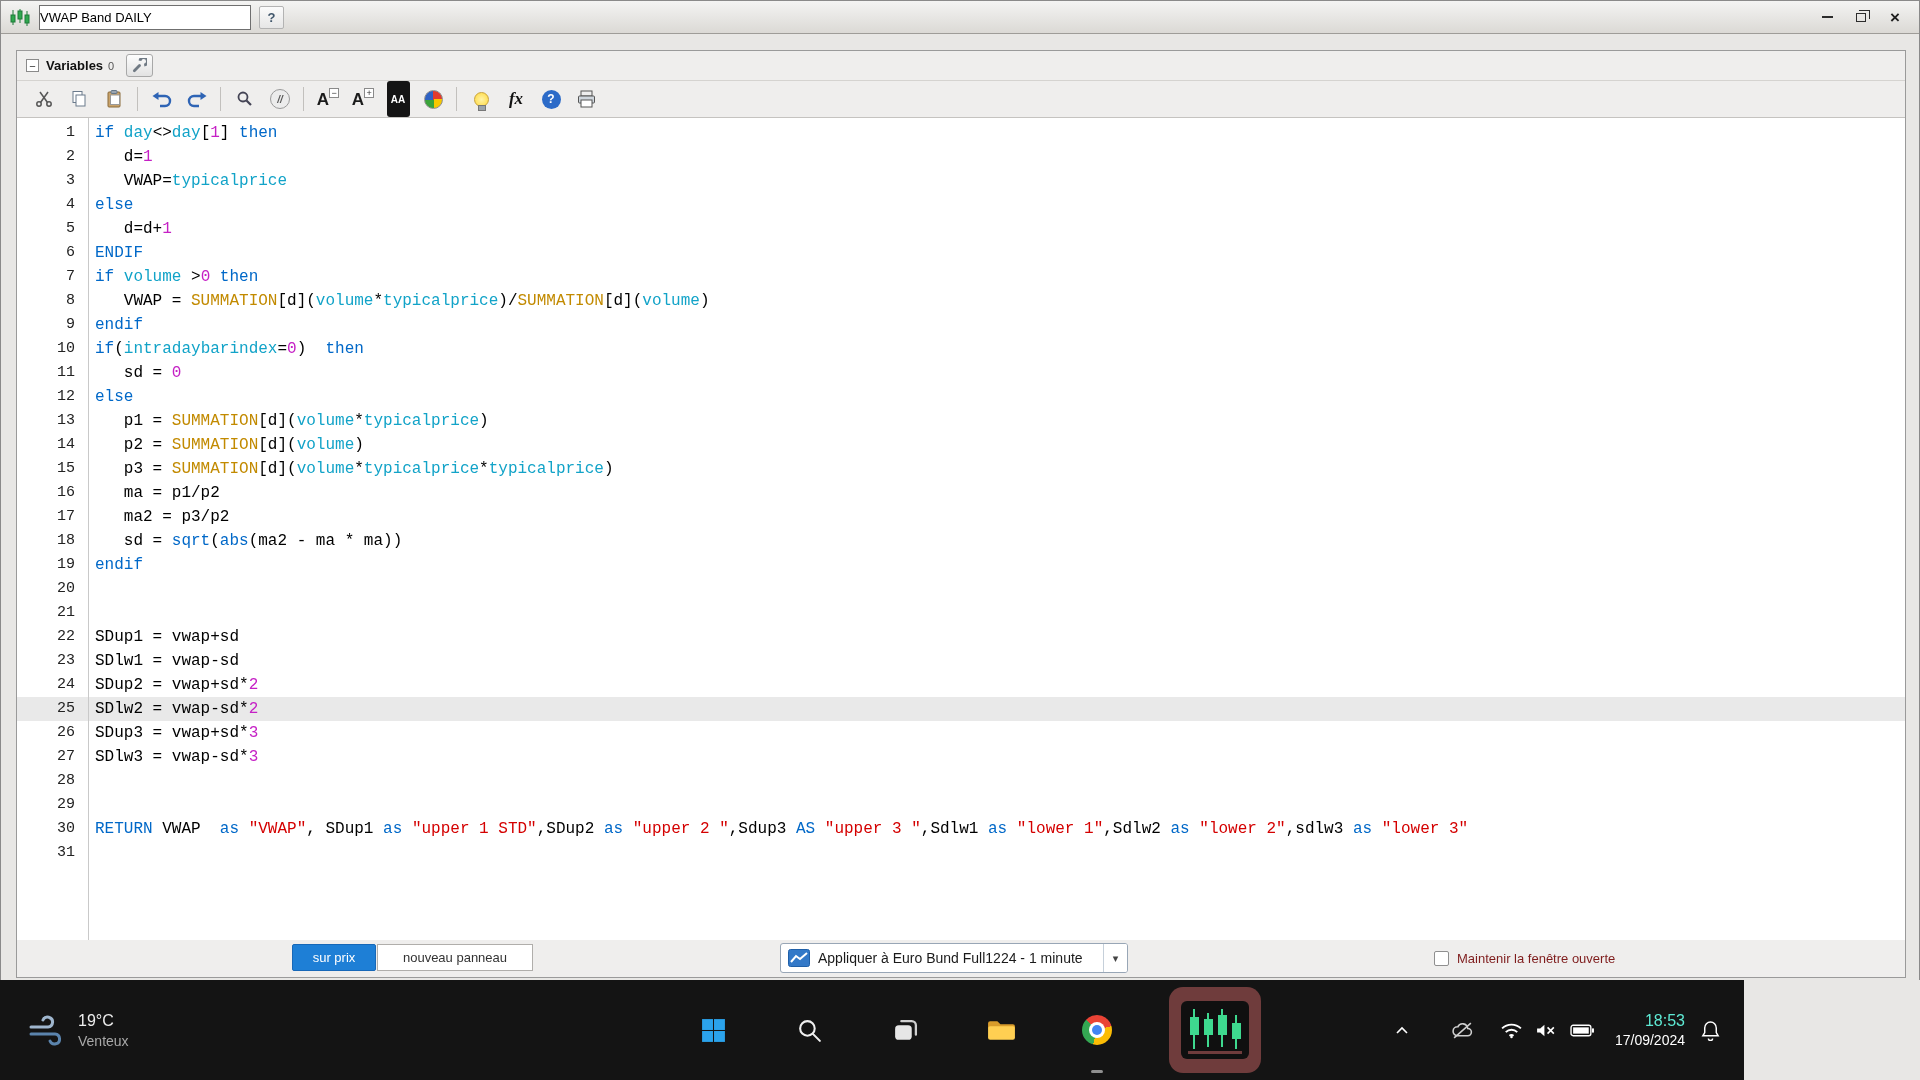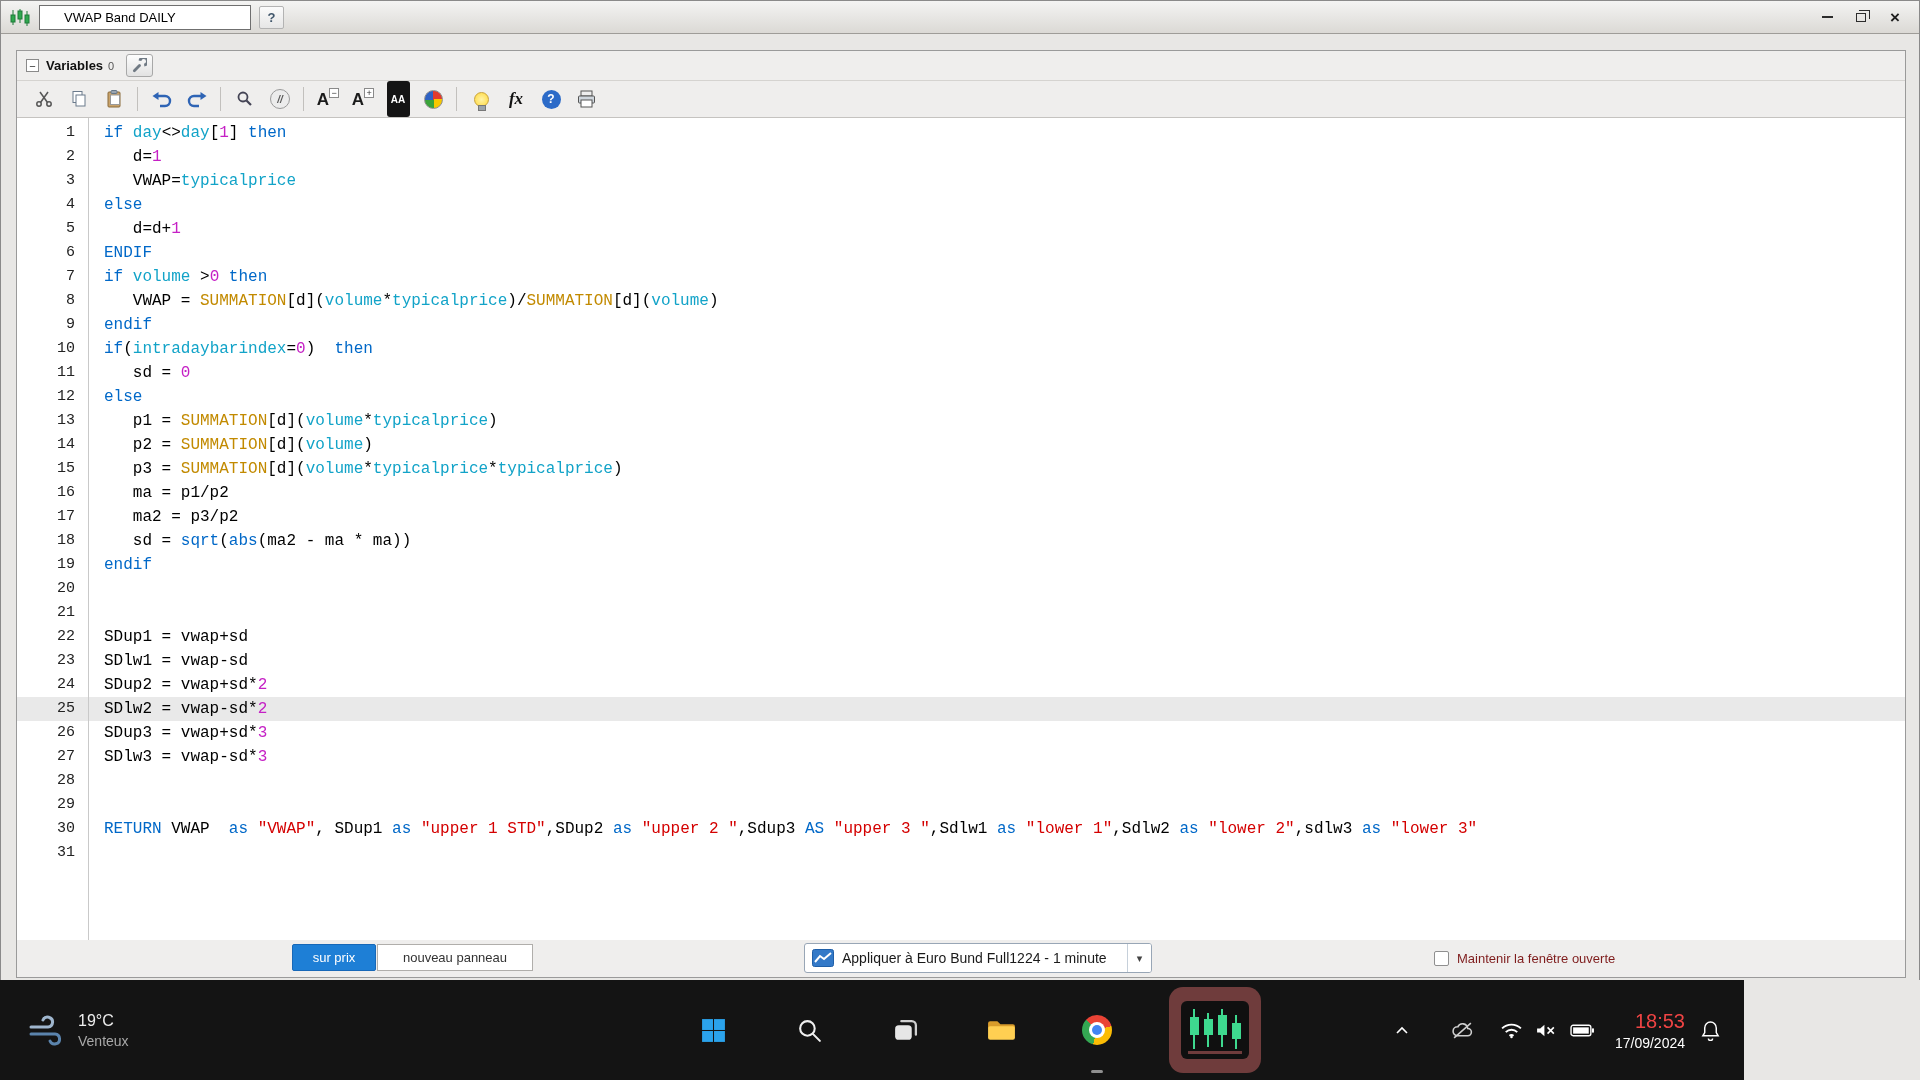--- a/index.html
+++ b/index.html
@@ -2,21 +2,21 @@
 <html><head>
 <meta charset="utf-8">
 <style>
   *{box-sizing:border-box;margin:0;padding:0}
   html,body{width:1920px;height:1080px;overflow:hidden}
   body{font-family:"Liberation Sans",sans-serif;background:#E8E7E5;position:relative}
 
   
   .app-window{position:absolute;inset:0 0 100px 0;background:#E8E7E5;border:1px solid #8a8a8a;border-bottom:none}
   .titlebar{height:33px;background:linear-gradient(#F4F4F3,#DBD9D5);border-bottom:1px solid #9e9c98;display:flex;align-items:center;padding:0 8px;gap:8px}
-  .title-input{width:212px;height:25px;border:1px solid #6f6f6f;background:#fff;font:13px "Liberation Sans",sans-serif;padding:0 24px;color:#000}
+  .title-input{width:212px;height:25px;border:1px solid #6f6f6f;background:#fff;font:13px "Liberation Sans",sans-serif;padding:0 0;color:#000}
   .tb-help{width:25px;height:23px;border:1px solid #b3b3b3;background:linear-gradient(#fbfbfb,#e6e6e6);border-radius:2px;color:#40566b;font-weight:bold;font-size:13px;display:flex;align-items:center;justify-content:center}
   .win-controls{margin-left:auto;display:flex;align-items:center;gap:18px;padding-right:8px}
   .wc-btn{background:transparent;border:none;display:flex;align-items:center;justify-content:center;width:16px;height:16px}
   .wc-min{display:inline-block;width:11px;height:2px;background:#2c2c2c}
   .wc-max{position:relative;width:10px;height:9px;border:1px solid #2c2c2c}
   .wc-max::before{content:"";position:absolute;top:-4px;left:2px;width:10px;height:8px;border:1px solid #2c2c2c;border-bottom:none;border-left:none}
   .wc-close{font-size:17px;line-height:1;color:#1d1d1d;font-weight:bold}
 
   
   .panel{position:absolute;left:15px;right:13px;top:49px;bottom:2px;border:1px solid #9a9a9a;background:#EFEEED;display:flex;flex-direction:column}
@@ -39,28 +39,28 @@
   .bulb{width:15px;height:15px;border-radius:50%;background:radial-gradient(#FFF3A8,#FFD93D);border:1px solid #c9a23a;position:relative}
   .bulb::after{content:"";position:absolute;left:3.5px;bottom:-5px;width:6px;height:4px;background:#9aa3ab;border:1px solid #777}
 
   
   .editor{flex:1 1 auto;background:#fff;position:relative;overflow:hidden}
   .gutter-rule{position:absolute;left:71px;top:0;bottom:0;width:1px;background:#c9c9c9}
   .code-lines{position:absolute;inset:0;padding-top:3px;font-family:"Liberation Mono","DejaVu Sans Mono",monospace;font-size:16px;line-height:24px}
   .code-row{display:flex;height:24px;white-space:pre}
   .code-row.current{background:#e9e9e9}
   .ln{flex:0 0 71px;text-align:right;padding-right:13px;color:#222;font-size:15px}
-  .lc{padding-left:16px}
+  .lc{padding-left:7px}
   .tok-k{color:#0068C8}.tok-v{color:#12A3C8}.tok-n{color:#C520C5}.tok-f{color:#C28A00}.tok-s{color:#D40000}.tok-p{color:#000}
 
   
   .footer{height:37px;position:relative;background:#EFEEED;flex:0 0 auto}
   .btn-price{position:absolute;left:275px;top:4px;width:84px;height:27px;background:#1E7FD6;color:#fff;font-size:13px;border:1px solid #1768B8;display:flex;align-items:center;justify-content:center;border-radius:2px}
   .btn-panel{position:absolute;left:360px;top:4px;width:156px;height:27px;background:#fff;color:#333;font-size:13px;border:1px solid #b0aeab;display:flex;align-items:center;justify-content:center}
-  .apply-select{position:absolute;left:787px;top:3px;width:348px;height:30px;background:#fff;border:1px solid #98a6b6;border-radius:3px;display:flex;align-items:center;overflow:hidden}
+  .apply-select{position:absolute;left:763px;top:3px;width:348px;height:30px;background:#fff;border:1px solid #98a6b6;border-radius:3px;display:flex;align-items:center;overflow:hidden}
   .apply-icon{margin:0 8px 0 7px;display:flex}
   .apply-text{font-size:14px;color:#1a1a1a;flex:1;white-space:nowrap}
   .apply-arrow{width:24px;align-self:stretch;border-left:1px solid #c6d0da;display:flex;align-items:center;justify-content:center;color:#444;font-size:11px;background:#fff;border:none;border-left:1px solid #c6d0da}
   .keep-open{position:absolute;left:1417px;top:0;height:100%;display:flex;align-items:center;gap:8px}
   .checkbox{width:15px;height:15px;border:1px solid #8f8f8f;background:#fff;border-radius:2px}
   .keep-label{font-size:13px;color:#7f1d1d}
 
   
   .taskbar{position:absolute;left:0;bottom:0;width:1744px;height:100px;background:#141414}
   .weather{position:absolute;left:28px;top:0;height:100%;display:flex;align-items:center;gap:12px;background:transparent;border:none}
@@ -70,21 +70,21 @@
   .tb-item{width:48px;height:100%;display:flex;align-items:center;justify-content:center;position:relative;background:transparent;border:none}
   .run-dash{position:absolute;bottom:7px;left:50%;transform:translateX(-50%);width:12px;height:3px;border-radius:2px;background:#8f8f8f}
   .chrome{width:30px;height:30px;border-radius:50%;background:conic-gradient(from -45deg,#EA4335 0 33.3%,#FBBC05 0 66.6%,#34A853 0 100%);position:relative}
   .chrome::before{content:"";position:absolute;inset:7px;background:#fff;border-radius:50%}
   .chrome::after{content:"";position:absolute;inset:10px;background:#4285F4;border-radius:50%}
   .app-tile{width:92px;height:86px;background:#6F3C3C;border-radius:14px;display:flex;align-items:center;justify-content:center;border:none;padding:0}
   .tile-screen{width:68px;height:58px;background:#101010;border-radius:6px;display:flex;align-items:center;justify-content:center}
   .tray{position:absolute;right:24px;top:0;height:100%;display:flex;align-items:center}
   .tray .ti{background:transparent;border:none;display:flex;align-items:center;justify-content:center}
   .clock{text-align:right;color:#fff;background:transparent;border:none}
-  .clock-time{font-size:20px;color:#ef4444}
+  .clock-time{font-size:16px;color:#5eead4}
   .clock-date{font-size:14px;margin-top:2px;color:#fff}
   .mr42{margin-right:42px}.mr26{margin-right:26px}.mr12{margin-right:12px}.mr20{margin-right:20px}.mr16{margin-right:16px}
 </style>
 </head>
 <body>
 
 <div class="app-window">
 
   <div class="titlebar">
     <span style="display:flex">

